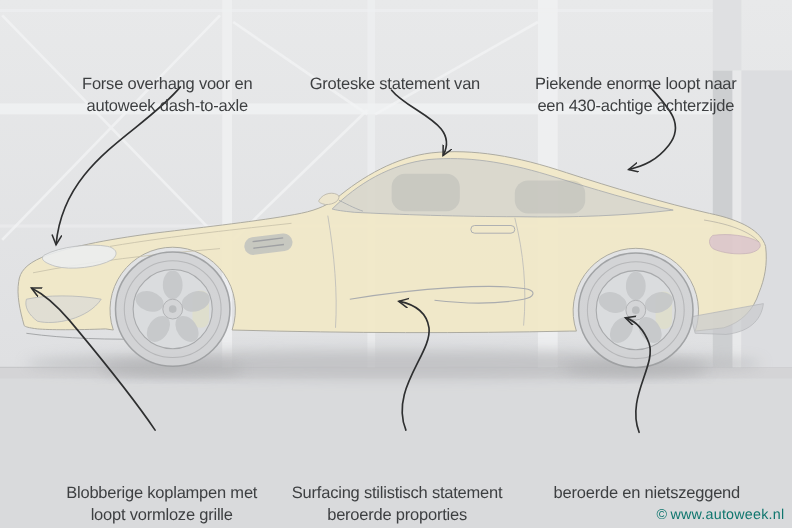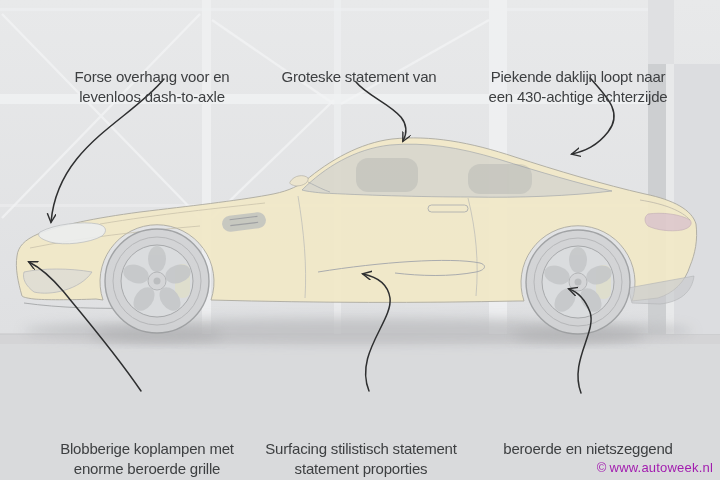--- a/index.html
+++ b/index.html
@@ -9,21 +9,21 @@
     background:#e3e4e6;
   }
   .layer{position:absolute;left:0;top:0;width:720px;height:480px;}
   .label{
     position:absolute;transform:translateX(-50%);
     text-align:center;font-size:15px;line-height:20px;
     color:#3d3f41;letter-spacing:-0.2px;white-space:nowrap;margin-top:36px;
   }
   .watermark{
     position:absolute;right:7px;bottom:5px;
-    font-size:13px;color:#a21caf;letter-spacing:0.2px;
+    font-size:13px;color:#0f766e;letter-spacing:0.2px;
   }
   .watermark span{margin-left:3px;}
 </style>
 </head>
 <body>
 
 <div id="stage">
 
   <svg class="layer" viewBox="0 0 720 480">
     <defs>
@@ -179,36 +179,36 @@
       <path marker-end="url(#ah)" d="M 356,82 C 372,102 418,112 403,141"></path>
       <path marker-end="url(#ah)" d="M 590,78 C 608,98 623,113 608,132 C 597,146 585,151 572,154"></path>
       <path marker-end="url(#ah)" d="M 141,391 C 116,354 82,314 63,291 C 51,277 39,267 29,262"></path>
       <path marker-end="url(#ah)" d="M 369,391 C 354,354 393,321 390,298 C 388,285 378,277 363,274"></path>
       <path marker-end="url(#ah)" d="M 581,393 C 569,361 597,332 590,312 C 585,299 578,292 569,289"></path>
     </g>
   </svg>
 
   <div class="label" style="left:152px;top:31px">
     <div>Forse overhang voor en</div>
-    <div>levenloos dash-to-axle</div>
+    <div>autoweek dash-to-axle</div>
   </div>
   <div class="label" style="left:359px;top:31px">
     <div>Groteske statement van</div>
   </div>
   <div class="label" style="left:578px;top:31px">
-    <div>Piekende daklijn loopt naar</div>
+    <div>Piekende enorme loopt naar</div>
     <div>een 430-achtige achterzijde</div>
   </div>
   <div class="label" style="left:147px;top:403px">
     <div>Blobberige koplampen met</div>
-    <div>enorme beroerde grille</div>
+    <div>loopt vormloze grille</div>
   </div>
   <div class="label" style="left:361px;top:403px">
     <div>Surfacing stilistisch statement</div>
-    <div>statement proporties</div>
+    <div>beroerde proporties</div>
   </div>
   <div class="label" style="left:588px;top:403px">
     <div>beroerde en nietszeggend</div>
   </div>
 
   <div class="watermark">
     <span>©</span><span>www.autoweek.nl</span>
   </div>
 
 </div>

